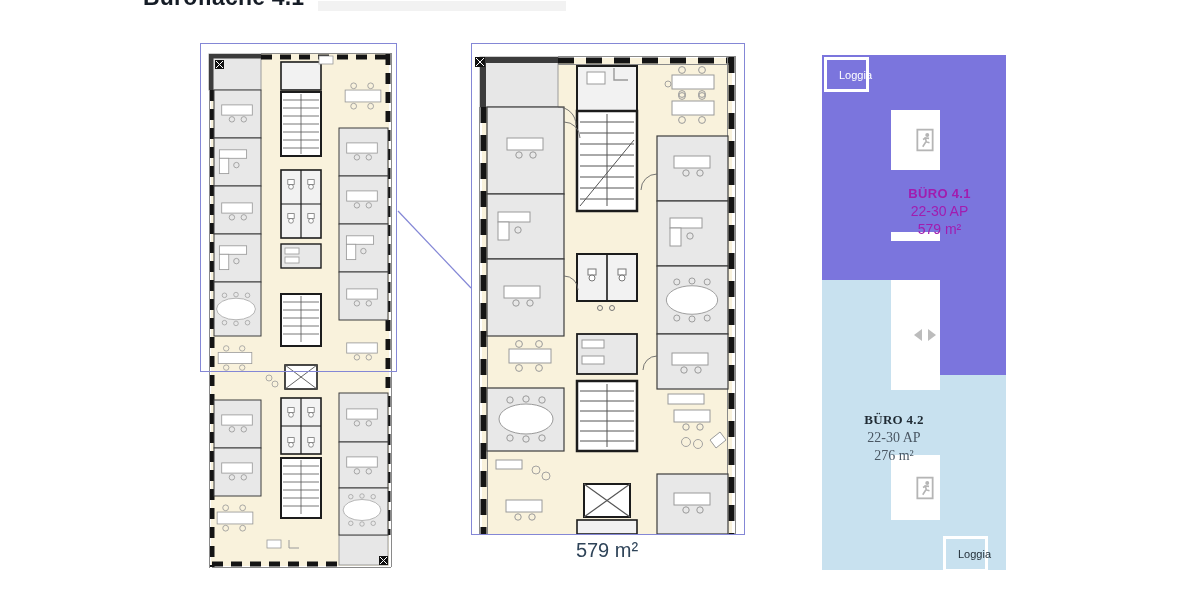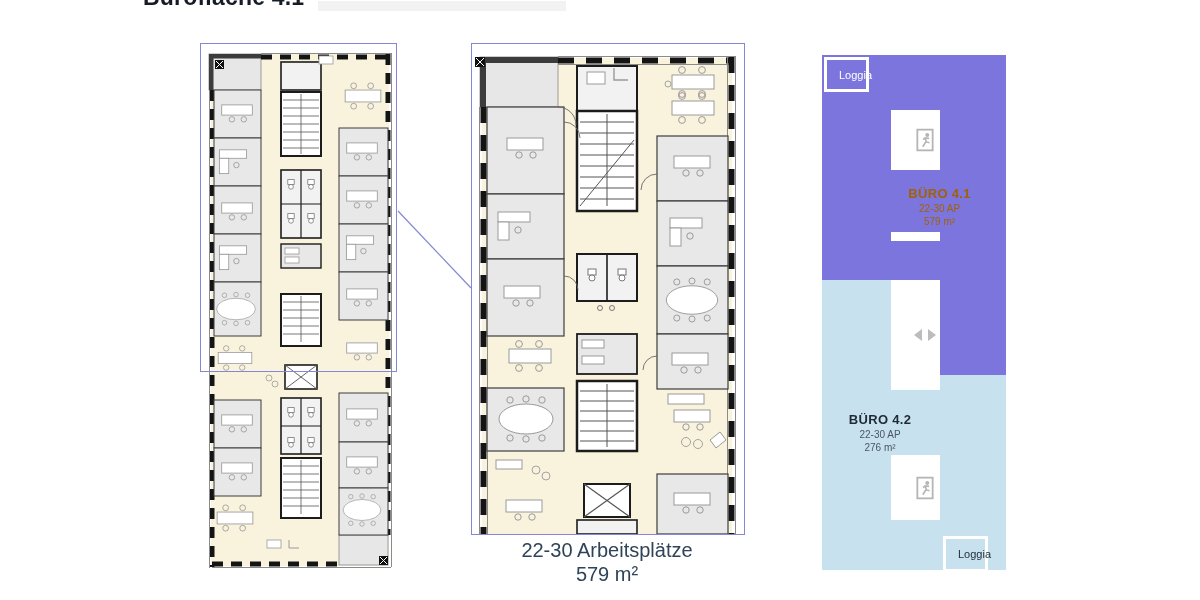--- a/index.html
+++ b/index.html
@@ -22,23 +22,23 @@
   .schem{position:absolute;left:822px;top:55px;width:166px;height:517px;}
   .schem .abs{position:absolute;padding-left:18px;}
   .u41{background:#7b75dd;}
   .u42{background:#c8e1ef;}
   .core-seg{background:#ffffff;}
   .loggia-box{box-sizing:border-box;border:3px solid #ffffff;display:flex;align-items:center;justify-content:center;font-size:11px;}
   .loggia-top{left:2px;top:2px;width:45px;height:35px;background:#7b75dd;color:#ffffff;}
   .loggia-bottom{left:121px;top:481px;width:45px;height:36px;background:#c8e1ef;color:#24303a;}
   .unit-label{position:absolute;text-align:center;}
   .unit-label .nm{font-weight:bold;font-size:13px;letter-spacing:.3px;display:block;}
-  .unit-label .sub{font-size:10px;display:block;margin-top:2px;}
-  .lbl-41{left:69px;top:131px;width:97px;color:#a16207;}
-  .lbl-42{left:6px;top:357px;width:104px;color:#1f2a33;}
+  .unit-label .sub{font-size:14px;display:block;margin-top:2px;}
+  .lbl-41{left:69px;top:131px;width:97px;color:#a21caf;}
+  .lbl-42{left:20px;top:357px;width:104px;color:#1f2a33;font-family:Liberation Serif, serif;}
   .lbl-42 .sub{color:#4a5763;}
   .exit-box{display:flex;align-items:center;justify-content:center;}
   .arrows{display:flex;align-items:center;justify-content:center;gap:3px;}
 </style>
 </head>
 <body>
 
 <div class="page">
 
   <svg width="0" height="0" style="position:absolute" aria-hidden="true">
@@ -361,21 +361,20 @@
 
       <g>
         <rect x="3" y="13" width="10" height="10" fill="#111"></rect>
         <line x1="4" y1="14" x2="12" y2="22" stroke="#fff" stroke-width="1"></line>
         <line x1="12" y1="14" x2="4" y2="22" stroke="#fff" stroke-width="1"></line>
       </g>
     </svg>
   </div>
 
   <div class="caption">
-    <div>22-30 Arbeitsplätze</div>
     <div>579 m²</div>
   </div>
 
   <div class="schem">
 
     <div class="abs u41" style="left:0;top:0;width:166px;height:225px;"></div>
     <div class="abs u41" style="left:100px;top:225px;width:66px;height:95px;"></div>
 
     <div class="abs u42" style="left:0;top:225px;width:69px;height:290px;"></div>
     <div class="abs u42" style="left:69px;top:335px;width:31px;height:180px;"></div>

